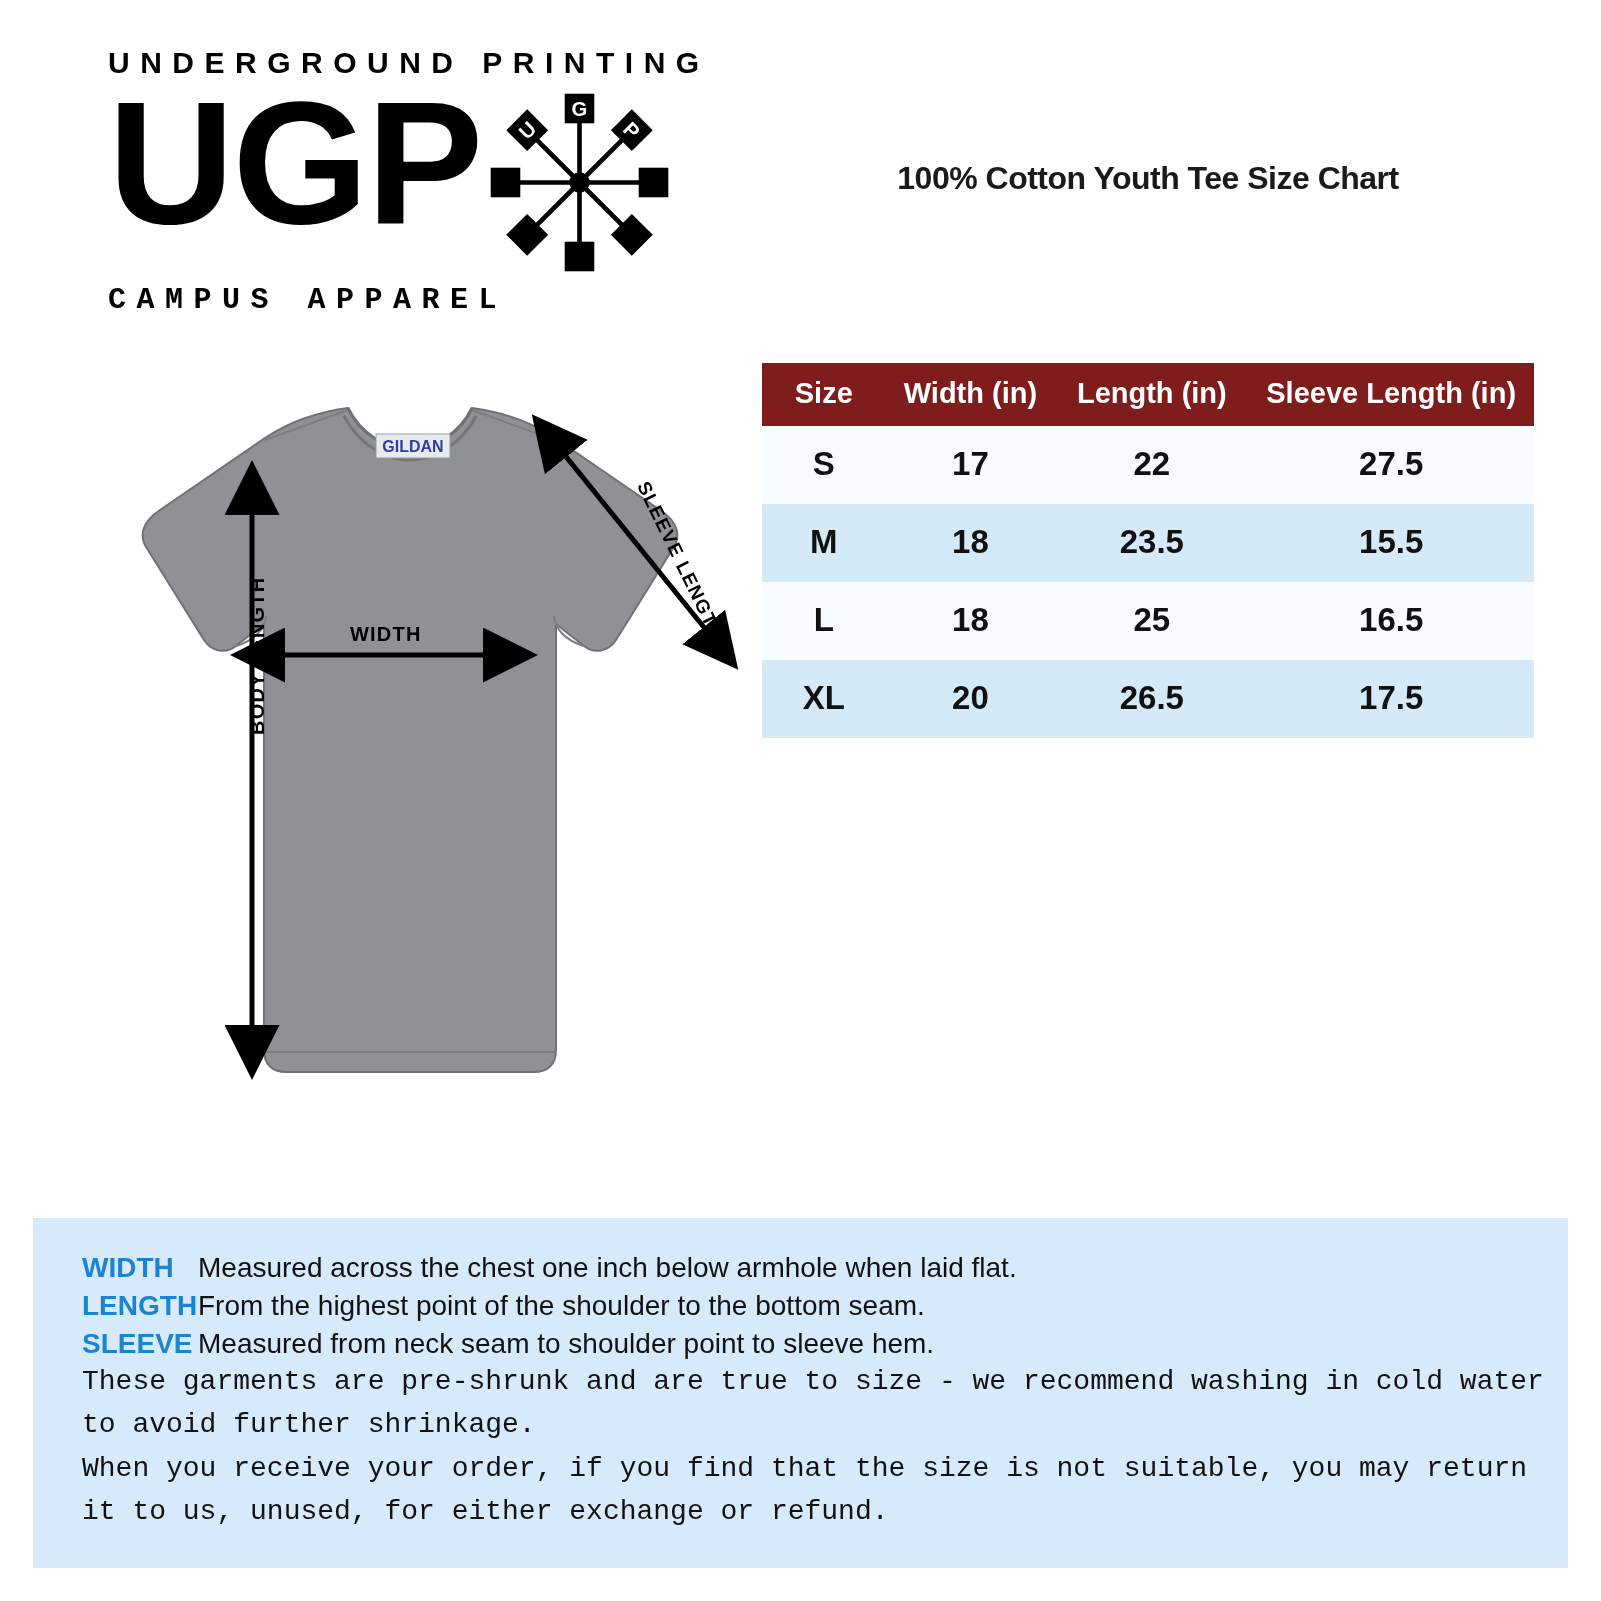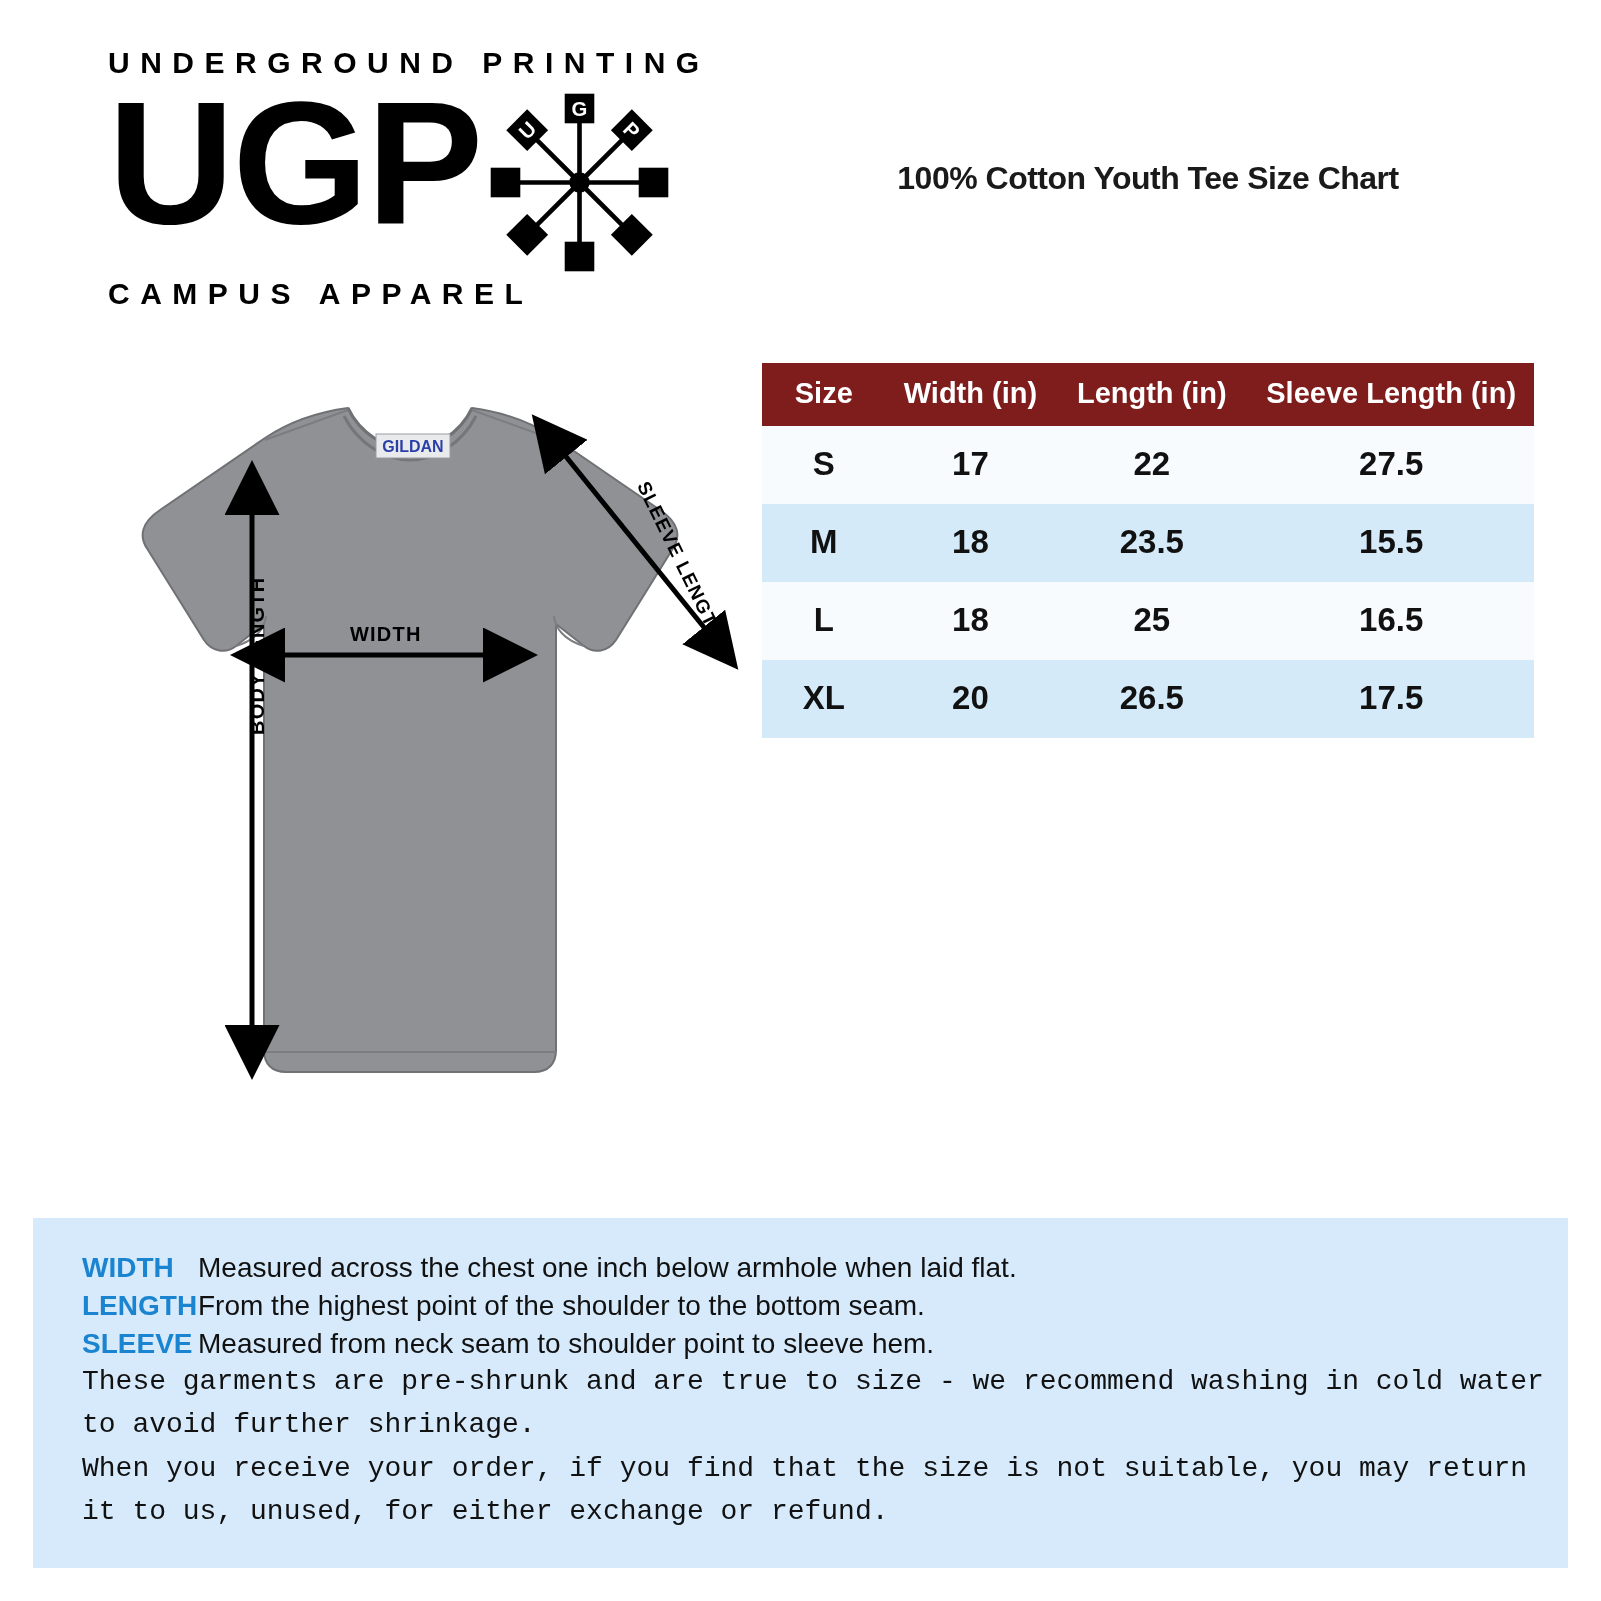--- a/index.html
+++ b/index.html
@@ -42,26 +42,27 @@
     font-size: 175px;
     line-height: 0.92;
     letter-spacing: -2px;
     color: #000;
   }
   #logo-burst {
     margin-left: 6px;
     margin-top: 8px;
   }
   #logo-bottom-text {
-    font-family: Liberation Sans, sans-serif;
+    font-family: Liberation Mono, monospace;
     font-weight: bold;
     font-size: 30px;
     letter-spacing: 10.5px;
     color: #000;
     line-height: 1;
+    margin-top: 6px;
     white-space: nowrap;
   }
 
   
   #chart-title {
     position: absolute;
     left: 762px;
     top: 160px;
     width: 772px;
     text-align: center;

